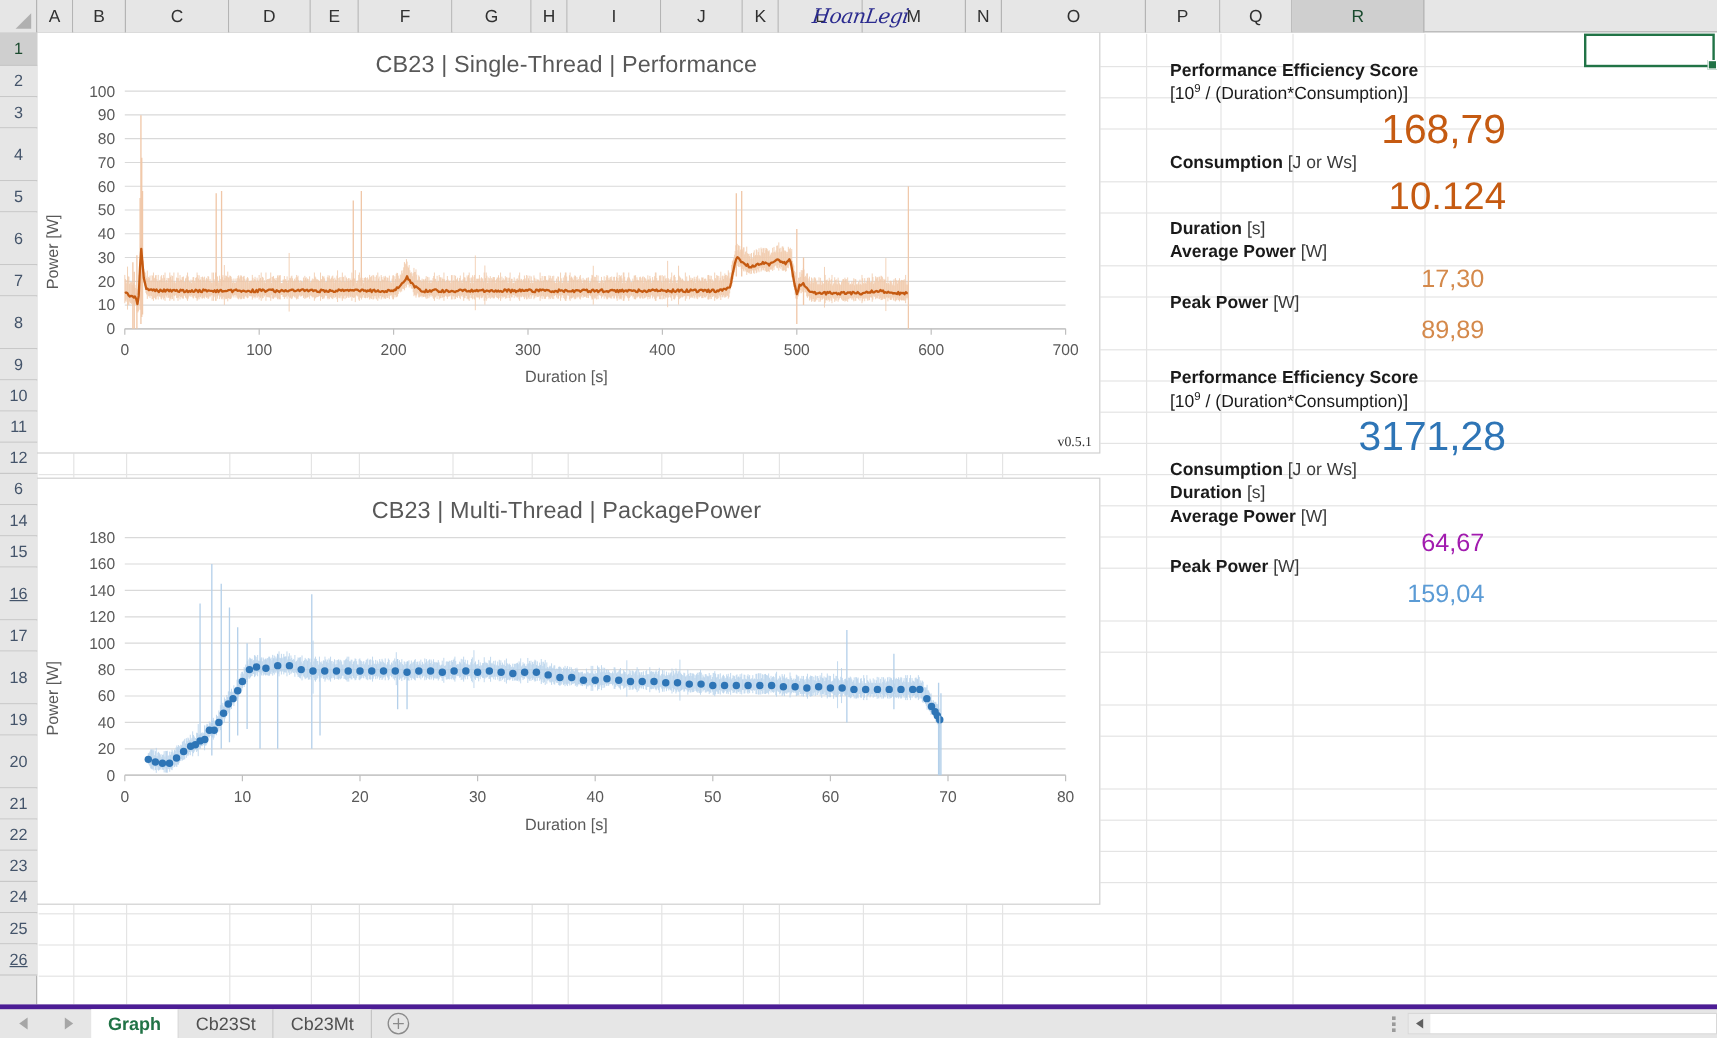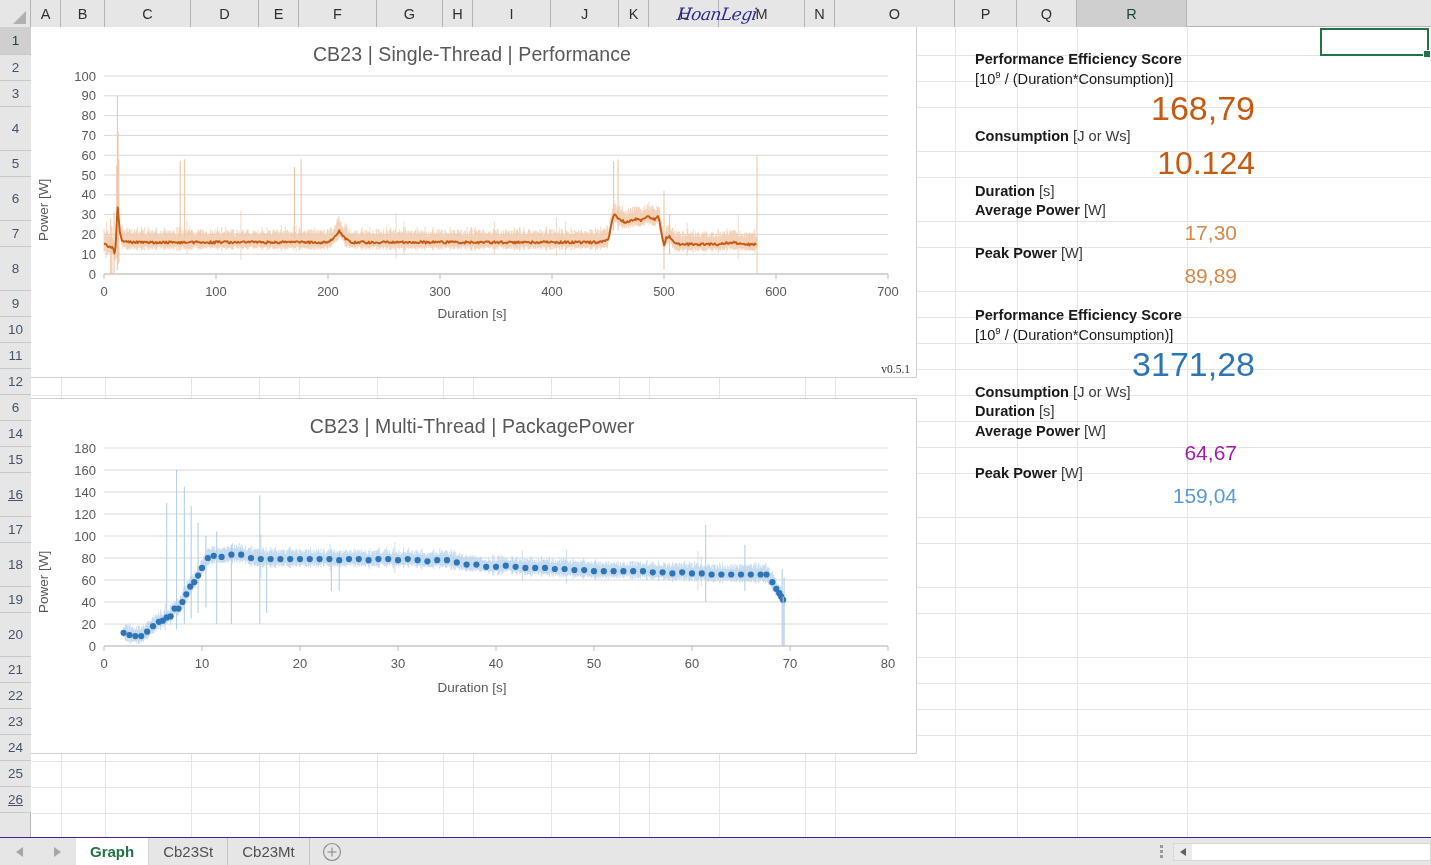--- a/index.html
+++ b/index.html
@@ -214,21 +214,21 @@
   .v-lg { font-size: 32px; }
   .v-md { font-size: 21px; }
   .pad-r { padding-right: 18px; }
 
   
   #sheet-bar {
     position: absolute;
     left: 0; bottom: 0;
     width: 1431px; height: 28px;
     background: #e6e6e6;
-    border-top: 1px solid #4c1d95;
+    border-top: 4px solid #4c1d95;
     display: flex;
     align-items: stretch;
     z-index: 9;
   }
   #nav-arrows {
     width: 76px;
     display: flex;
     align-items: center;
     justify-content: space-around;
     flex: none;

